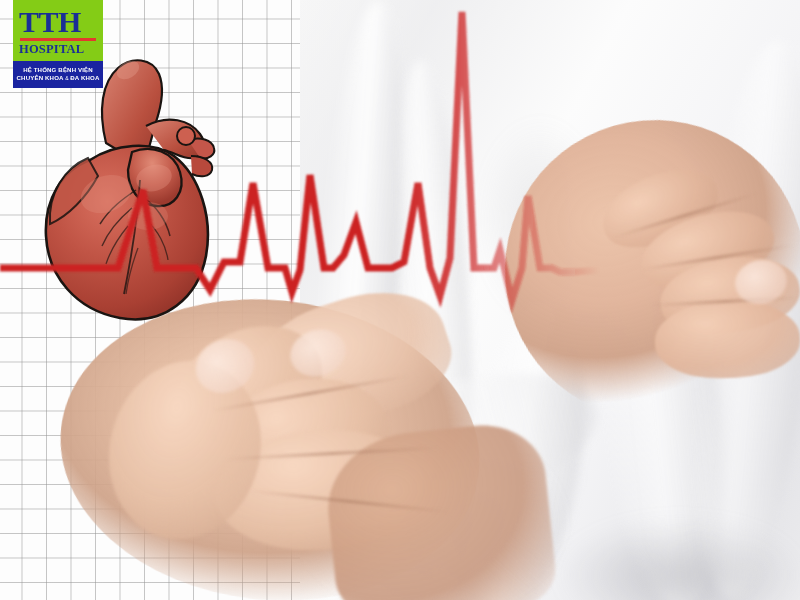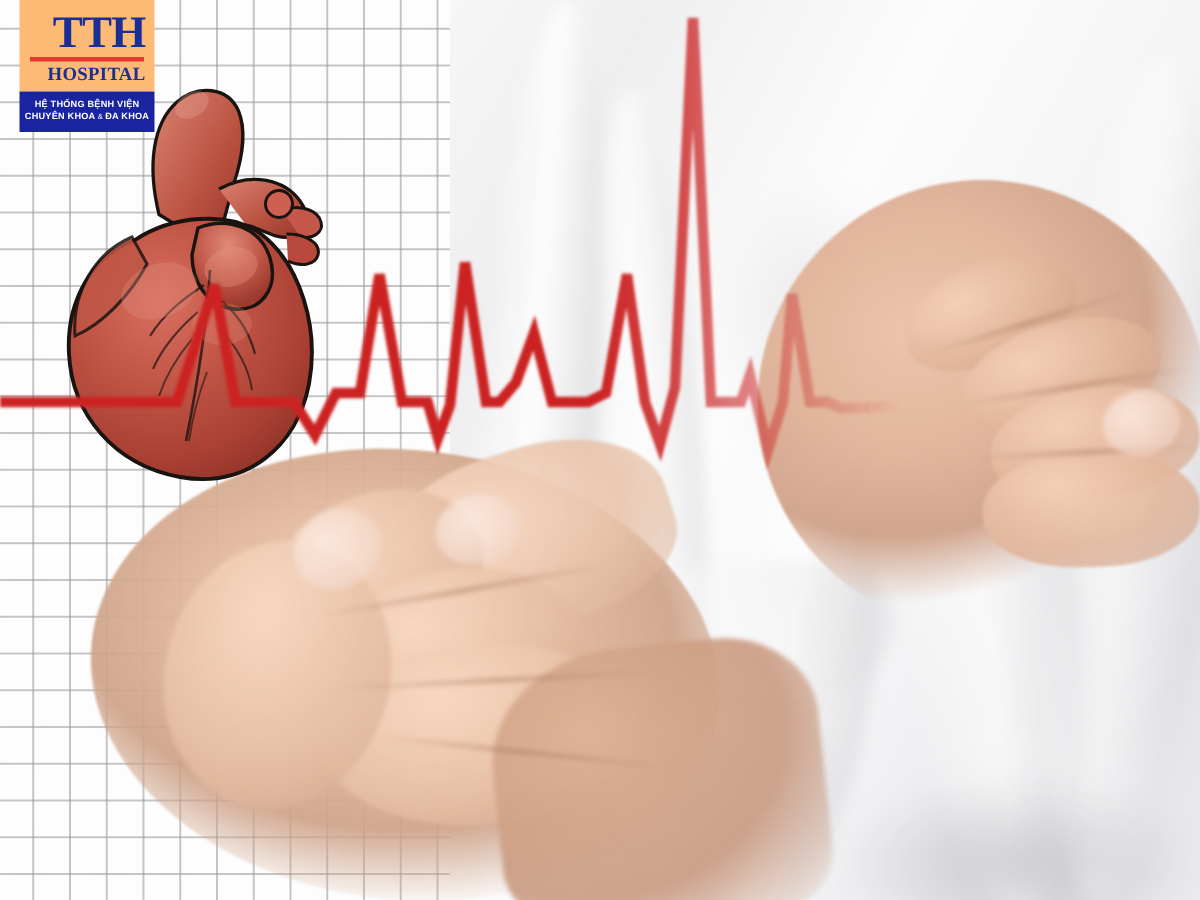--- a/index.html
+++ b/index.html
@@ -163,23 +163,23 @@
   }
   .ecg svg { display: block; }
 
   
   .logo {
     position: absolute;
     left: 13px; top: 0px;
     width: 90px;
   }
   .logo-white {
-    background: #fdba74;
+    background: #84cc16;
     padding: 7px 6px 5px 6px;
-    text-align: right;
+    text-align: left;
   }
   .logo-tth {
     font-family: "Liberation Serif", serif;
     font-weight: bold;
     font-size: 30px;
     line-height: 30px;
     color: #1a2f96;
     letter-spacing: -0.5px;
   }
   .logo-rule {

